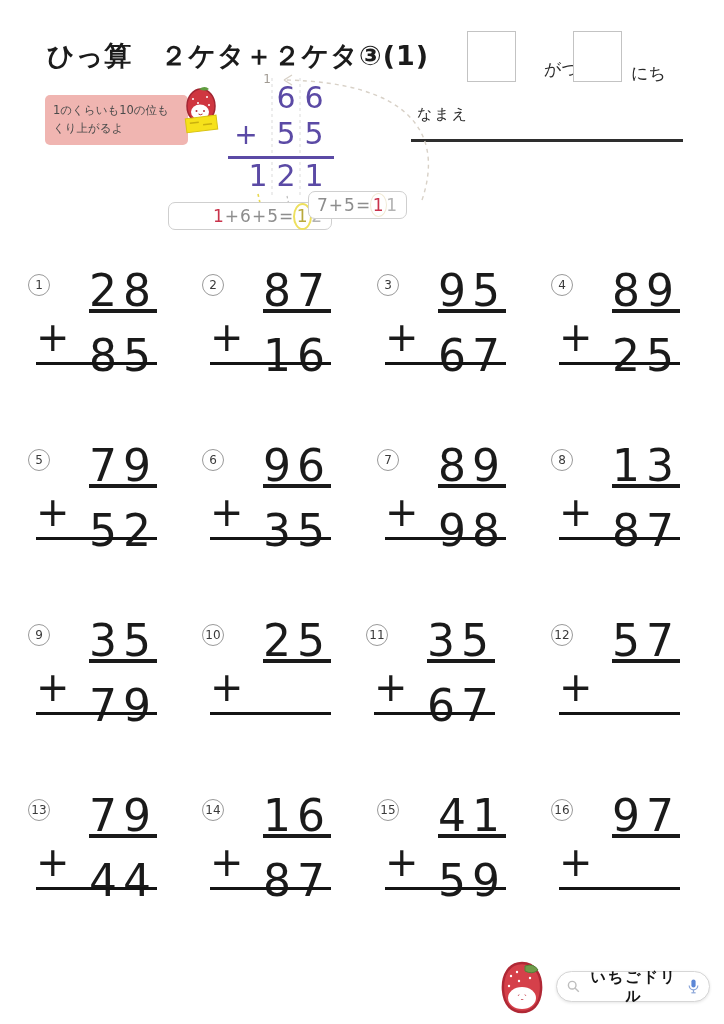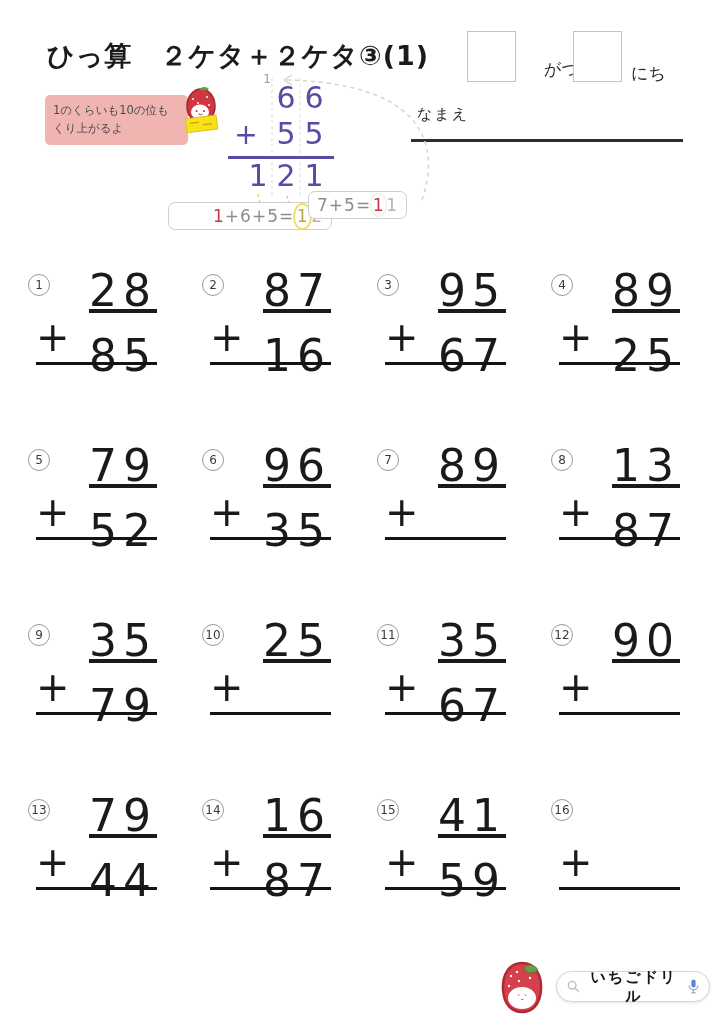--- a/index.html
+++ b/index.html
@@ -181,20 +181,21 @@
     <div class="pnum">6</div>
     <div class="ptop">96</div>
     <div class="pplus">+</div>
     <div class="pbot">35</div>
     <div class="pline"></div>
   </div>
     <div class="prob" style="left: 377px; top: 449px;">
     <div class="pnum">7</div>
     <div class="ptop">89</div>
     <div class="pplus">+</div>
+    <div class="pbot">98</div>
     <div class="pline"></div>
   </div>
     <div class="prob" style="left: 551px; top: 449px;">
     <div class="pnum">8</div>
     <div class="ptop">13</div>
     <div class="pplus">+</div>
     <div class="pbot">87</div>
     <div class="pline"></div>
   </div>
     <div class="prob" style="left: 28px; top: 624px;">
@@ -203,30 +204,30 @@
     <div class="pplus">+</div>
     <div class="pbot">79</div>
     <div class="pline"></div>
   </div>
     <div class="prob" style="left: 202px; top: 624px;">
     <div class="pnum">10</div>
     <div class="ptop">25</div>
     <div class="pplus">+</div>
     <div class="pline"></div>
   </div>
-    <div class="prob" style="left: 377px; top: 624px;">
+    <div class="prob" style="left: 366px; top: 624px;">
     <div class="pnum">11</div>
     <div class="ptop">35</div>
     <div class="pplus">+</div>
     <div class="pbot">67</div>
     <div class="pline"></div>
   </div>
     <div class="prob" style="left: 551px; top: 624px;">
     <div class="pnum">12</div>
-    <div class="ptop">90</div>
+    <div class="ptop">57</div>
     <div class="pplus">+</div>
     <div class="pline"></div>
   </div>
     <div class="prob" style="left: 28px; top: 799px;">
     <div class="pnum">13</div>
     <div class="ptop">79</div>
     <div class="pplus">+</div>
     <div class="pbot">44</div>
     <div class="pline"></div>
   </div>
@@ -239,20 +240,21 @@
   </div>
     <div class="prob" style="left: 377px; top: 799px;">
     <div class="pnum">15</div>
     <div class="ptop">41</div>
     <div class="pplus">+</div>
     <div class="pbot">59</div>
     <div class="pline"></div>
   </div>
     <div class="prob" style="left: 551px; top: 799px;">
     <div class="pnum">16</div>
+    <div class="ptop">97</div>
     <div class="pplus">+</div>
     <div class="pline"></div>
   </div>
   </div>
 
 <svg class="logo" viewBox="0 0 50 56">
   <path d="M 25 3 C 38 3 45 15 44 30 C 43 45 35 52 25 52 C 15 52 7 45 6 30 C 5 15 12 3 25 3 Z" fill="#d5404a" stroke="#b02835" stroke-width="2.5"></path>
   <path d="M 28 6 q 9 -3 13 4 q -6 5 -13 1 Z" fill="#6f9c4a" stroke="#54803a" stroke-width="1"></path>
   <circle cx="14" cy="16" r="1.2" fill="#fff"></circle>
     <circle cx="20" cy="12" r="1.2" fill="#fff"></circle>

